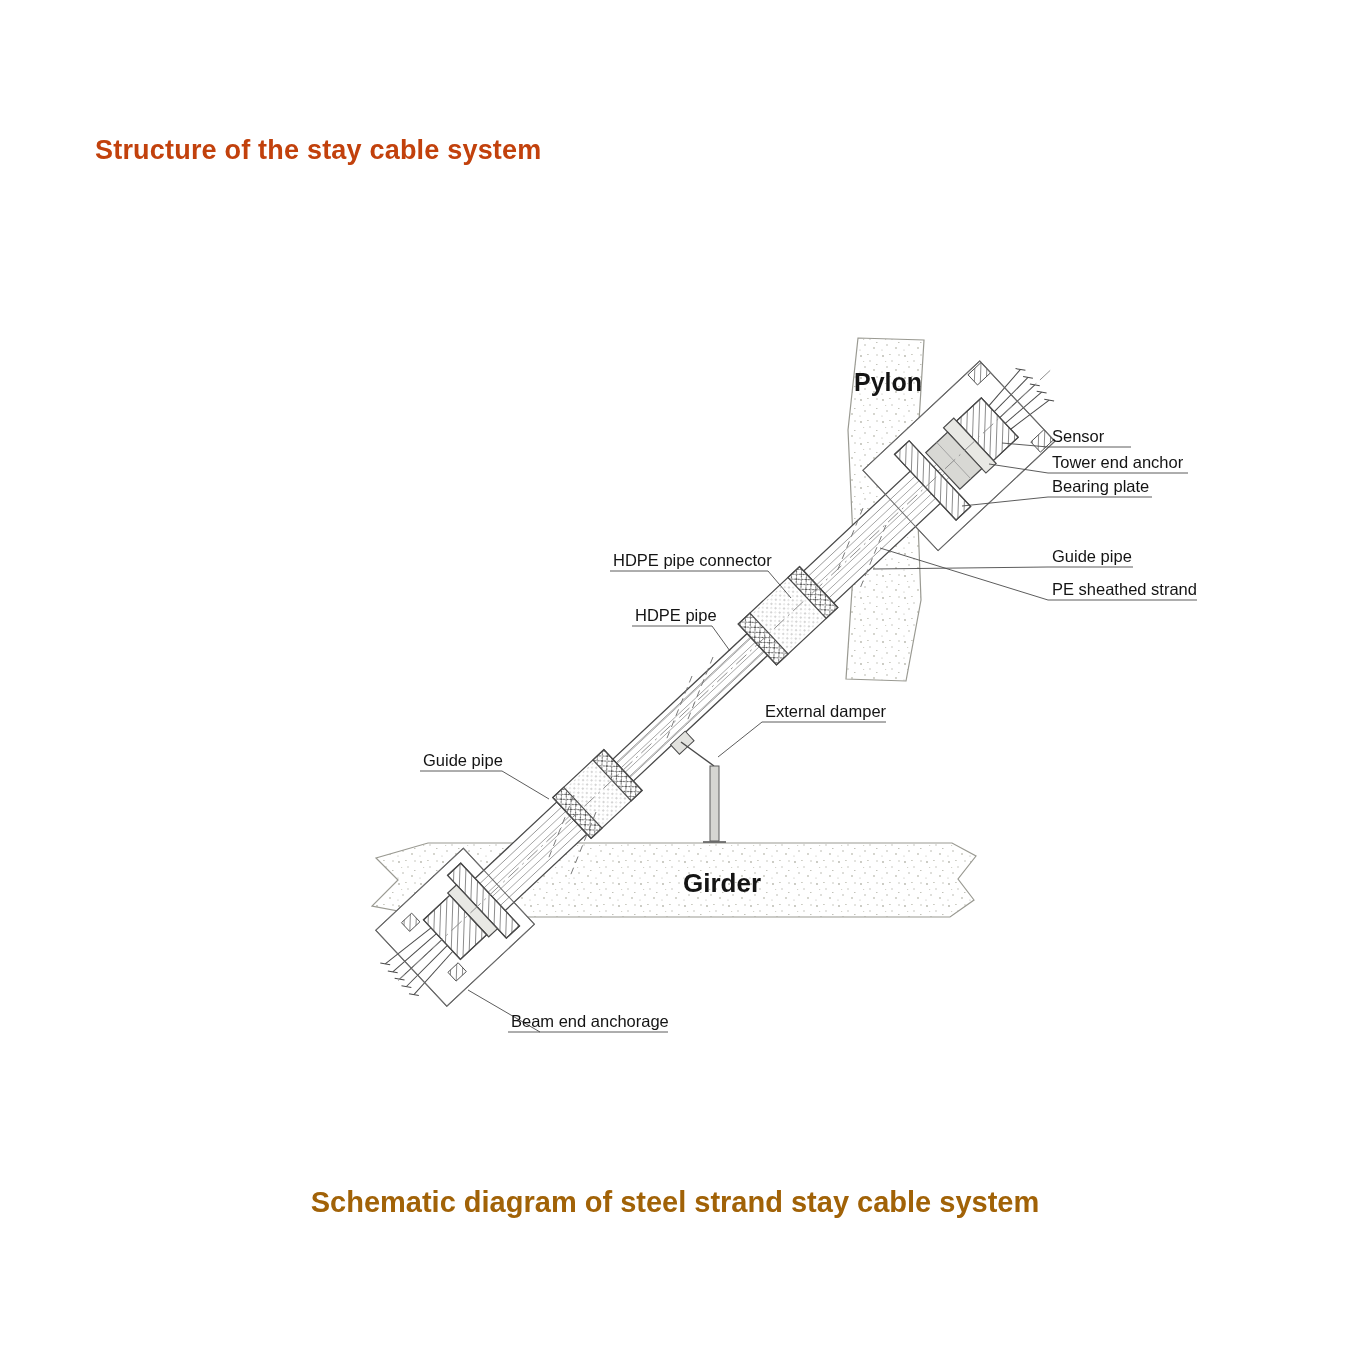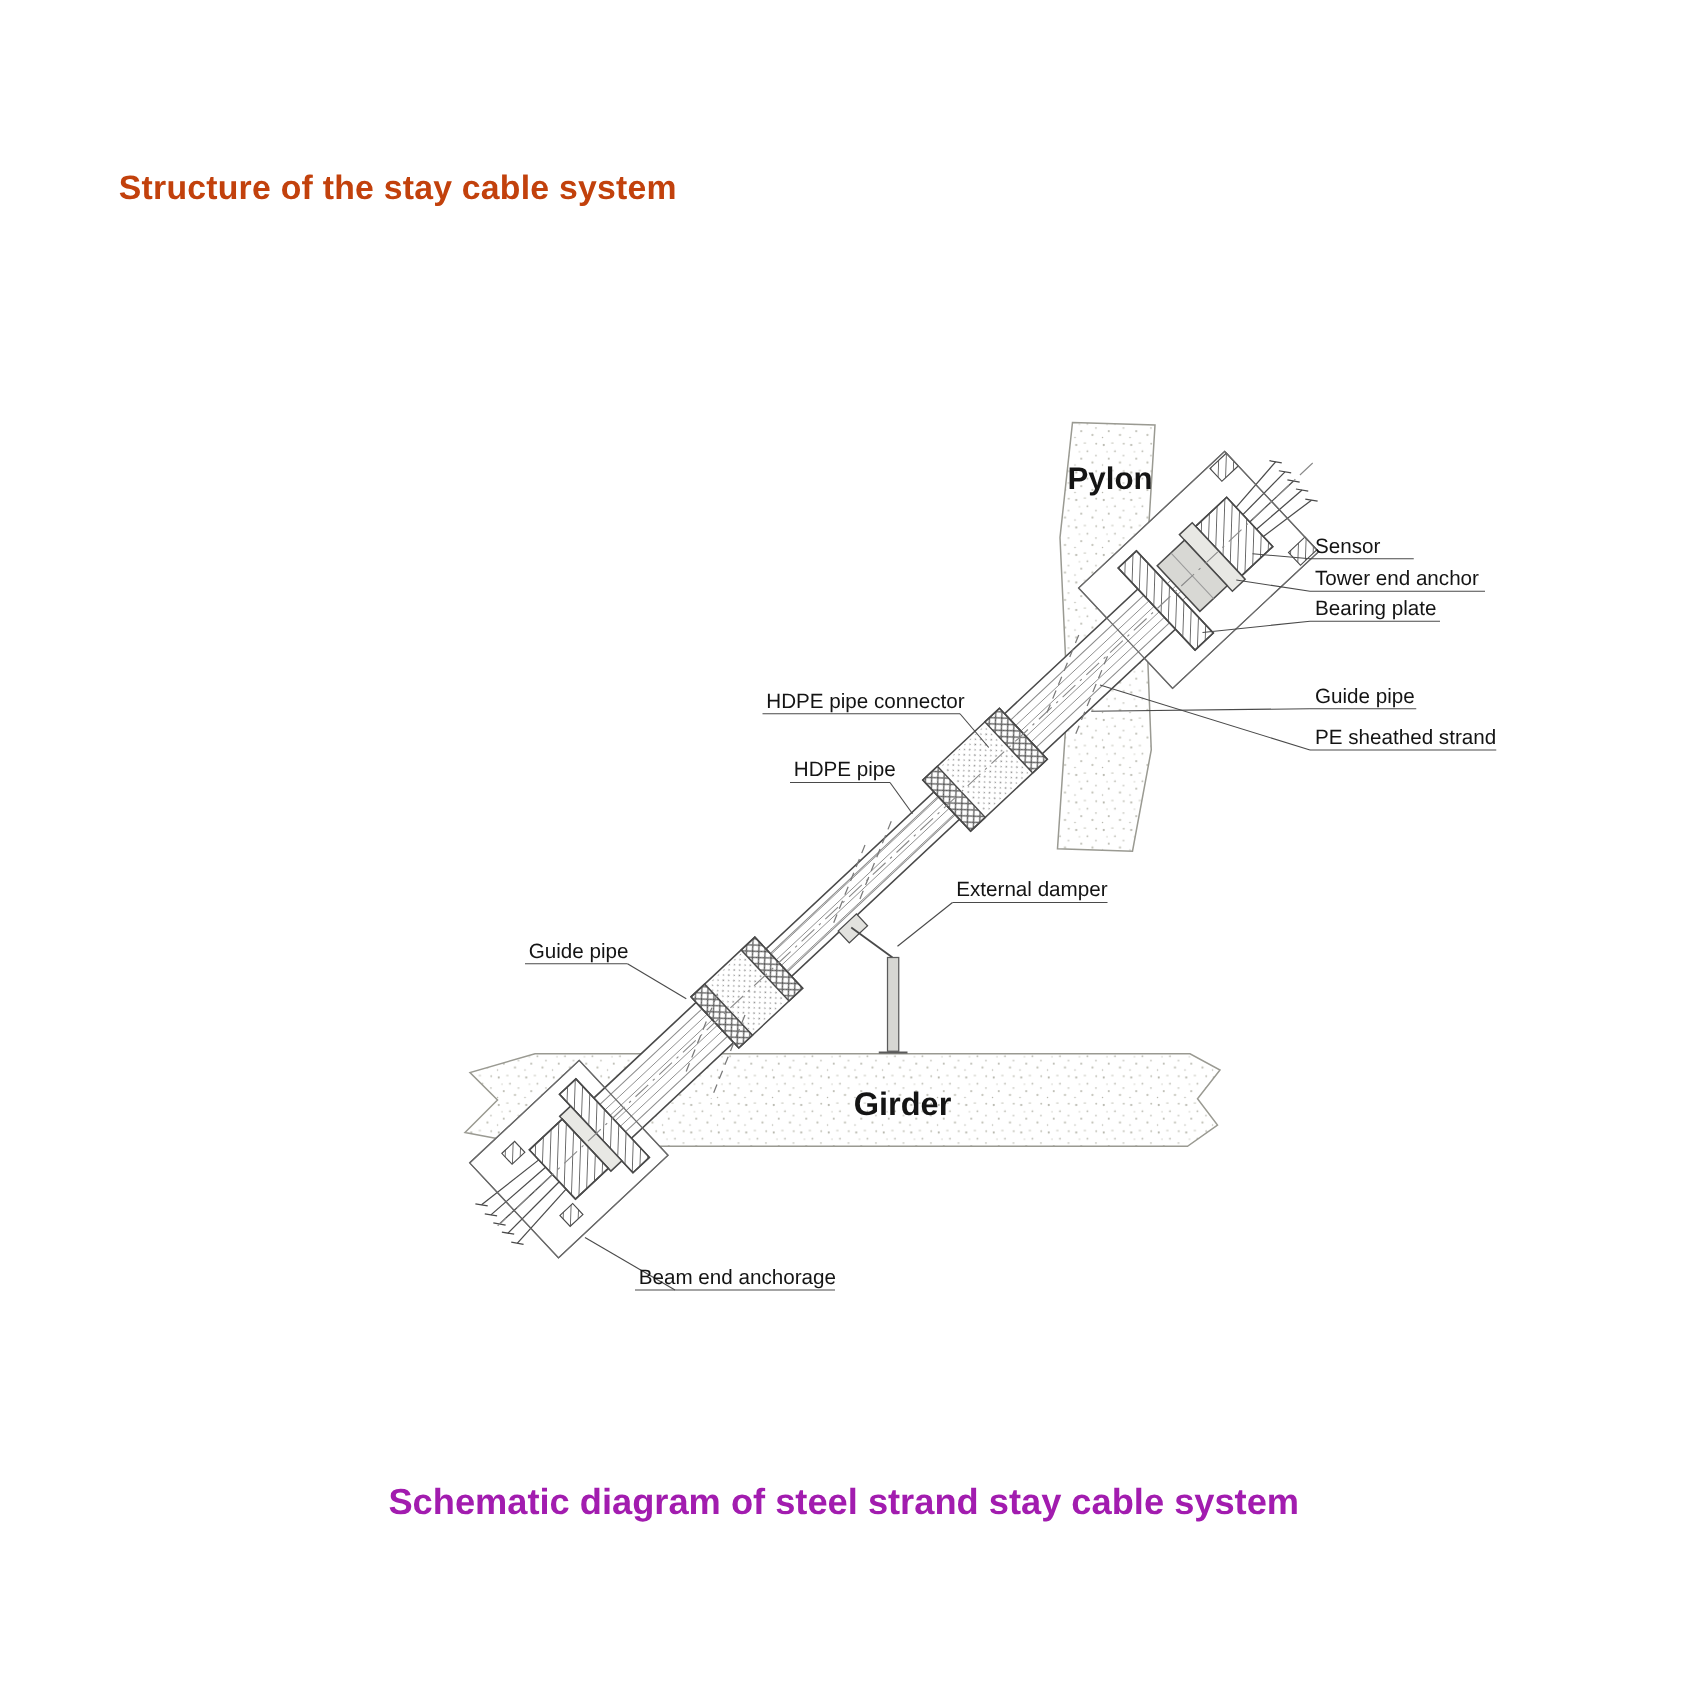--- a/index.html
+++ b/index.html
@@ -1,21 +1,21 @@
 <!DOCTYPE html>
 <html><head>
 <meta charset="utf-8">
 <style>
   html,body{margin:0;padding:0;background:#ffffff;}
   body{width:1350px;height:1350px;position:relative;overflow:hidden;
        font-family:"Liberation Sans",sans-serif;color:#1c1c1c;}
   .heading{position:absolute;left:95px;top:124px;font-size:27px;font-weight:bold;
            letter-spacing:.2px;color:#c2410c;margin-top:11px;}
   .caption{position:absolute;left:0;top:1186px;width:1350px;text-align:center;
-           font-size:29px;font-weight:bold;color:#a21caf;}
+           font-size:29px;font-weight:bold;color:#a16207;}
   svg{position:absolute;left:0;top:0;}
   svg text{font-family:"Liberation Sans",sans-serif;font-size:16.5px;fill:#141414;}
   svg text.big{font-size:25px;font-weight:bold;}
 </style>
 </head>
 <body>
 
 <div class="heading">Structure of the stay cable system</div>
 
 <svg width="1350" height="1350" viewBox="0 0 1350 1350">

